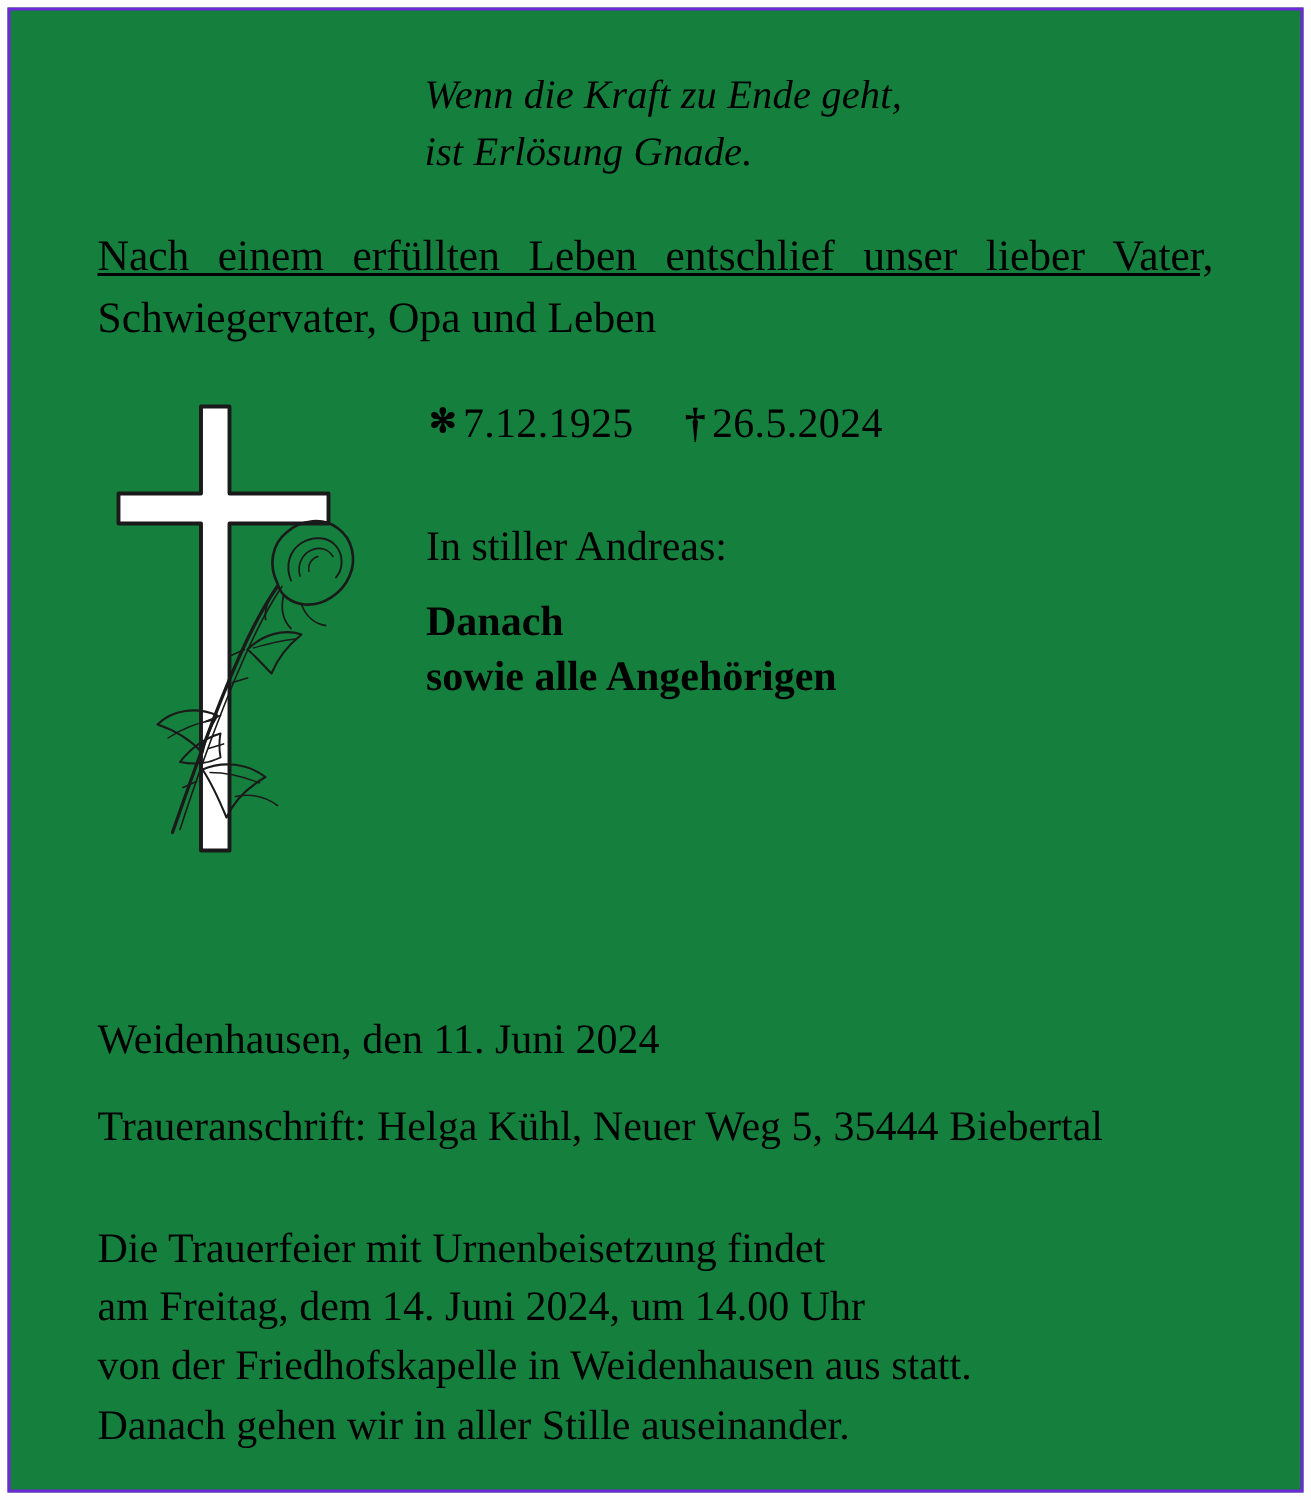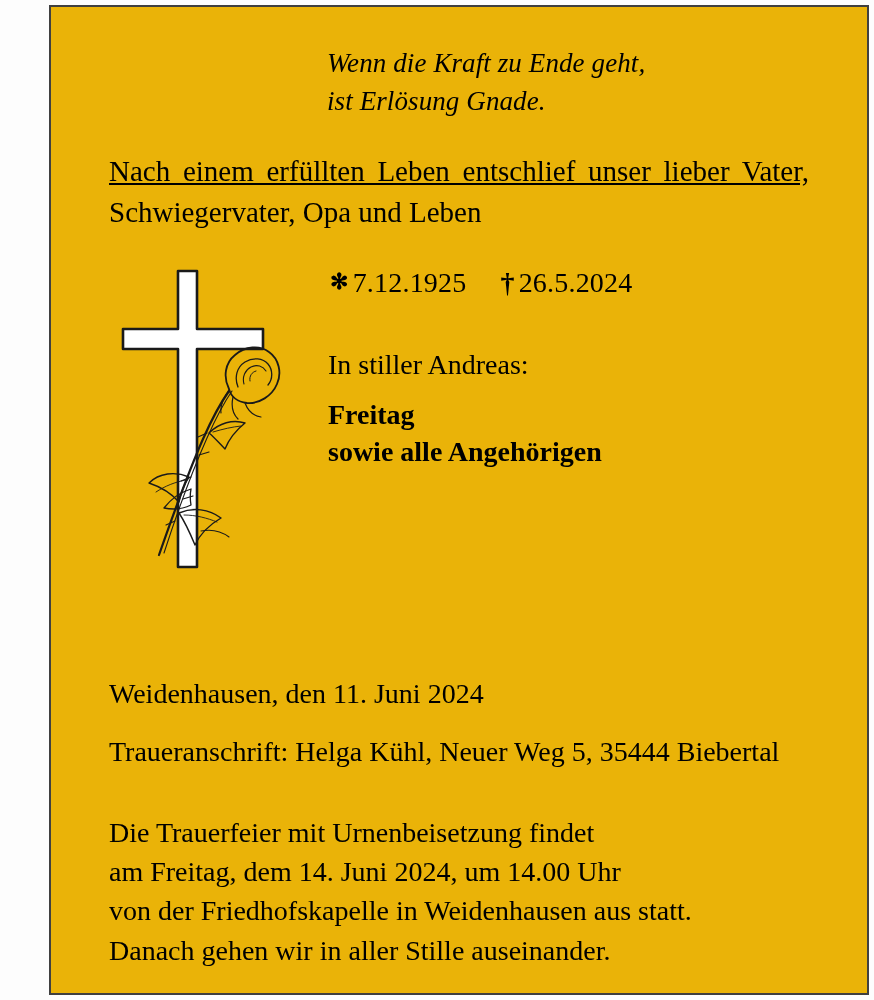--- a/index.html
+++ b/index.html
@@ -21,24 +21,23 @@
     overflow: hidden;
   }
 
   
   .frame {
     position: absolute;
     left: 5px;
     top: 5px;
     right: 5px;
     bottom: 5px;
-    border: 2px solid #404040;
-    background: #eab308;
+    border: 2px solid #6d28d9;
+    background: #15803d;
     box-sizing: border-box;
-    margin-left: 44px;
   }
 
   .inner {
     position: absolute;
     left: 0; top: 0; right: 0; bottom: 0;
     padding: 0 58px;
     box-sizing: border-box;
   }
 
   
@@ -207,21 +206,21 @@
 
         <div class="namewrap">
 
           <div class="dates">
             <span class="sym birth-sym">✻</span><span>7.12.1925</span><span class="gap"></span><span class="sym">†</span><span>26.5.2024</span>
           </div>
 
           <div class="mourn-head">In stiller Andreas:</div>
 
           <div class="mourners">
-            <span class="m-line">Freitag</span>
+            <span class="m-line">Danach</span>
             <span class="m-line">sowie alle Angehörigen</span>
           </div>
         </div>
       </div>
 
       <div class="place">Weidenhausen, den 11. Juni 2024</div>
 
       <div class="address">Traueranschrift: Helga Kühl, Neuer Weg 5, 35444 Biebertal</div>
 
       <div class="service">

